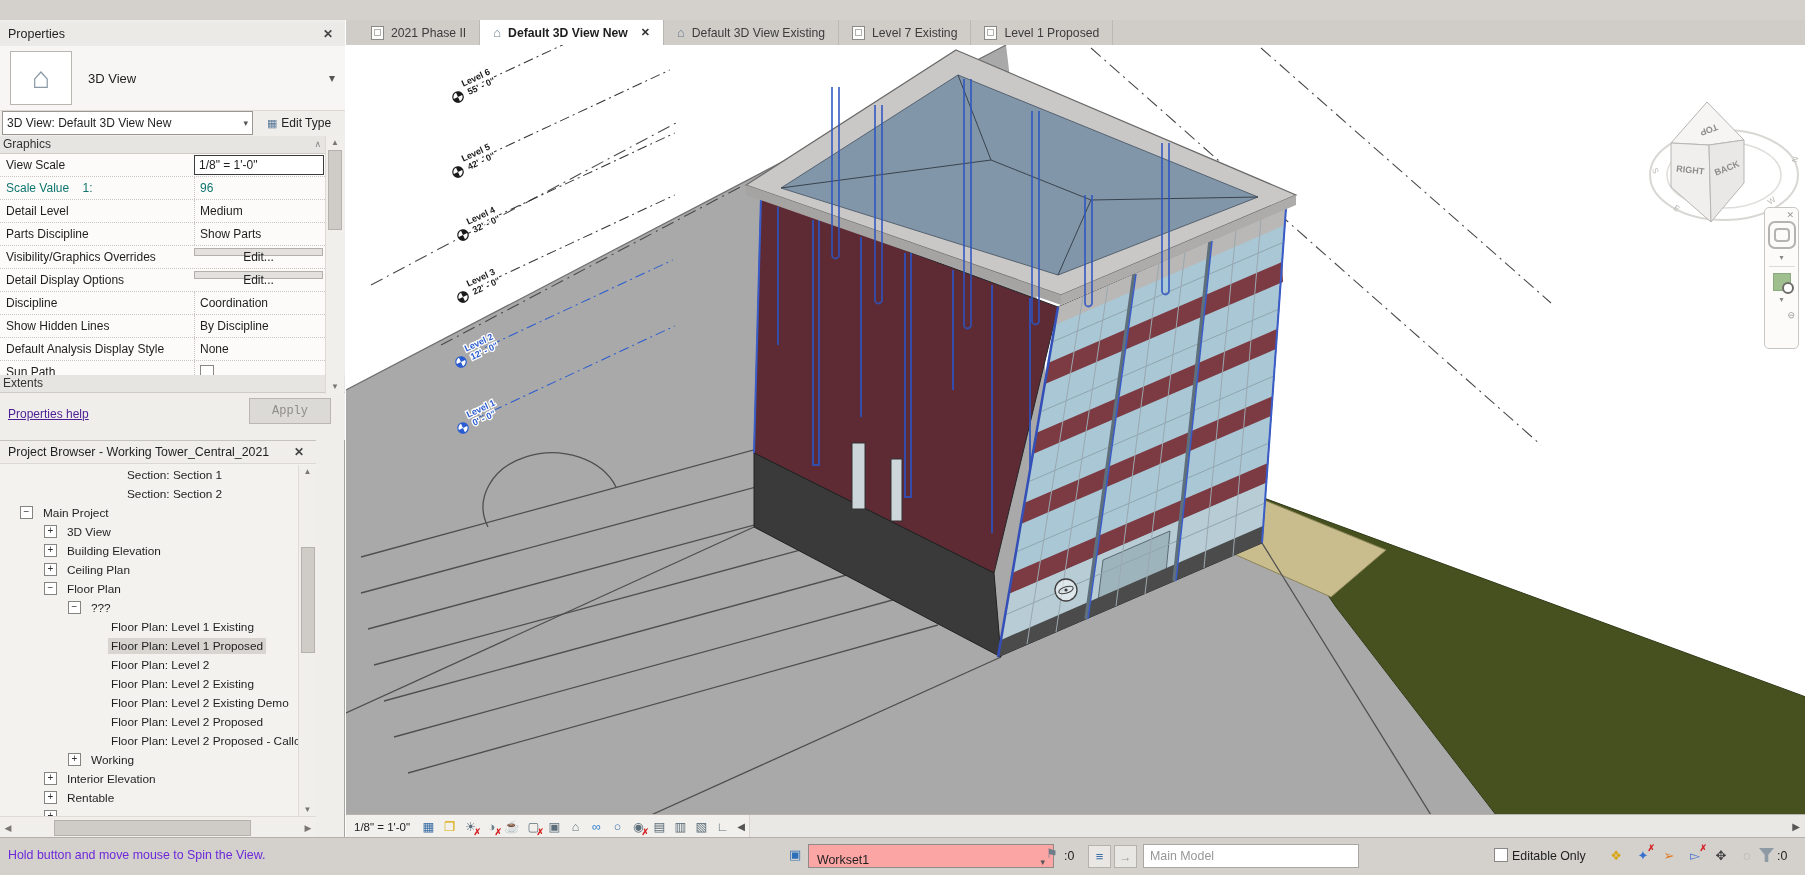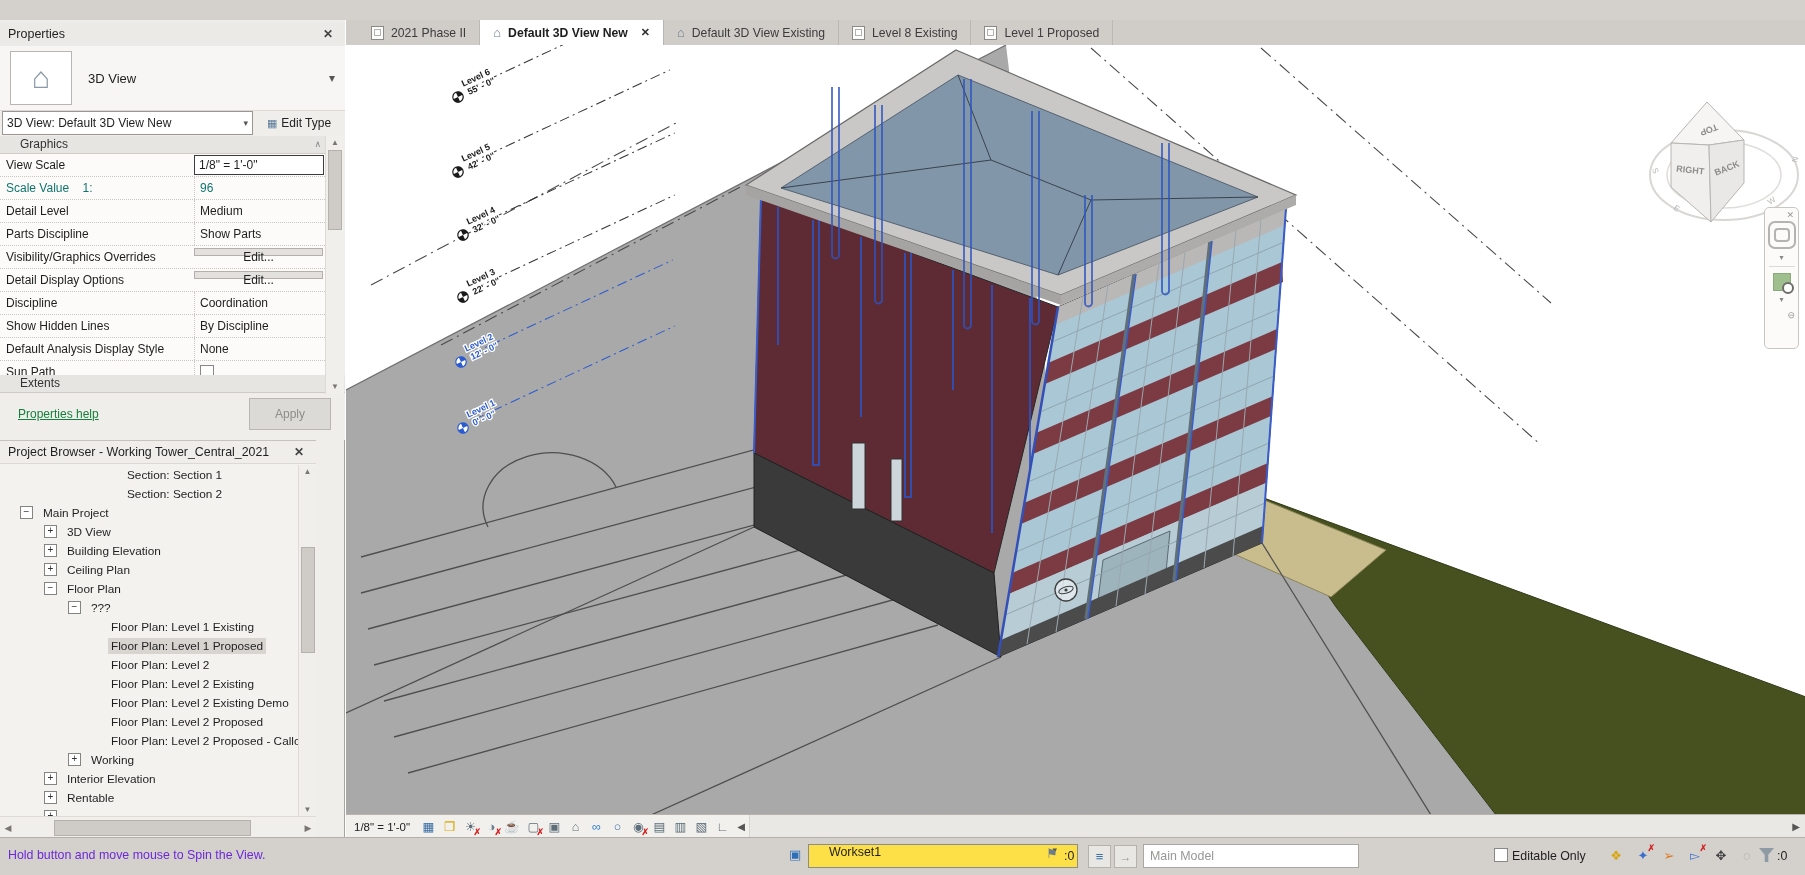--- a/index.html
+++ b/index.html
@@ -24,37 +24,37 @@
   .tscaret{margin-right:10px;color:#555}
   .comborow{position:absolute;left:0;top:90px;right:0;height:26px;display:flex;align-items:center}
   .tselector{flex:1;height:22px;margin-left:2px;background:#fff;border:1px solid #9a9793;
              display:flex;align-items:center;padding:0 4px;font-size:12px}
   .tselector .sp{flex:1}
   .edittype{width:92px;height:24px;display:flex;align-items:center;gap:4px;justify-content:center;
             color:#222;font-size:12px}
   .edittype .eticon{color:#5d7c9a;font-size:11px}
   .pgrid{position:absolute;left:0;top:116px;right:20px}
   .psection{height:17px;line-height:17px;background:#e7e5e2;border-bottom:1px solid #cfccc8;
-            padding-left:20px;color:#333;display:flex}
+            padding-left:3px;color:#333;display:flex}
   .psection .sp{flex:1}
   .psection .car{color:#888;font-size:9px;padding-right:4px}
   .prow{height:22px;display:flex;align-items:center;border-bottom:1px dotted #c9c6c2;background:#fcfbfa}
   .plabel{width:188px;padding-left:6px;white-space:pre;overflow:hidden;color:#1e1e1e}
   .pval{flex:1;align-self:stretch;display:flex;align-items:center;border-left:1px dotted #c9c6c2;
         padding-left:5px;color:#1e1e1e}
   .prow.dim .plabel,.prow.dim .pval{color:#0f766e}
   .vinput{border:1.5px solid #3c3c3c;background:#fff;margin:1px 1px 1px 0;padding-left:4px}
   .vbtn{flex:1;align-self:stretch;margin:2px 2px 12px 0;background:#e3e1dd;border:1px solid #b3b0ac;
         font-family:inherit;font-size:12px;color:#222}
   .cbox{width:12px;height:12px;border:1px solid #8a8784;background:#fff;display:inline-block}
   .extents{position:absolute;left:0;top:355px;right:0}
   .pfoot{position:absolute;left:0;top:374px;right:0;height:40px;display:flex;align-items:center}
-  .phelp{margin-left:18px;color:#15803d;text-decoration:underline}
-  .applybtn{position:absolute;right:14px;top:4px;width:82px;height:32px;background:#dcdad6;
-            border:1px solid #bab7b3;color:#8f8d8a;font-family:Liberation Sans, sans-serif;font-size:12px}
+  .phelp{margin-left:8px;color:#4c1d95;text-decoration:underline}
+  .applybtn{position:absolute;right:14px;top:4px;width:82px;height:26px;background:#dcdad6;
+            border:1px solid #bab7b3;color:#8f8d8a;font-family:Liberation Mono, monospace;font-size:12px}
   .pscroll{position:absolute;right:1px;top:116px;width:18px;height:258px;background:#f1efec;
            border-left:1px solid #dedbd7;display:flex;flex-direction:column;align-items:center}
   .scar{height:14px;color:#7a7773;font-size:8px;line-height:14px}
   .sthumb{width:12px;background:#cfccc8;border:1px solid #b5b2ae}
   
   #browser{position:absolute;left:0;top:420px;width:316px;height:398px;background:#f4f2ef;
            border-top:1px solid #c6c3bf}
   .btitle{position:absolute;left:0;top:0;right:0;height:22px;display:flex;align-items:center;
           padding:0 8px;font-size:12.4px;background:#f0eeeb;border-bottom:1px solid #dcd9d5}
   .btitle .sp{flex:1}
@@ -113,22 +113,22 @@
   .vic:nth-of-type(11){color:#3a6ea5}
   .vcollapse{width:16px;text-align:center;color:#555;font-size:10px}
   .vtrack{flex:1;align-self:stretch;background:#eae8e5;border-left:1px solid #d8d5d1}
   .vright{width:18px;text-align:center;color:#555;font-size:10px;align-self:stretch;
           display:flex;align-items:center;justify-content:center;background:#eae8e5}
   
   #statusbar{position:absolute;left:0;bottom:0;width:100%;height:37px;background:#d4d1cd;
              border-top:1px solid #b3b0ac;font-size:12.4px}
   .sbmsg{position:absolute;left:8px;top:10px;color:#6d28d9}
   .wsicon{position:absolute;left:789px;top:9px;color:#2e6fba;font-size:13px}
-  .wscombo{position:absolute;left:808px;top:6px;width:228px;height:22px;background:#fde047;
-           border:1px solid #8f8c88;display:flex;align-items:flex-start;padding:0 20px}
+  .wscombo{position:absolute;left:808px;top:6px;width:228px;height:22px;background:#fca5a5;
+           border:1px solid #8f8c88;display:flex;align-items:flex-end;padding:0 8px}
   .wscombo .sp{flex:1}
   .combocar{color:#555;font-size:9px}
   .flagic{position:absolute;left:1046px;top:8px;color:#6e7e88;font-size:13px}
   .flagcount{position:absolute;left:1064px;top:11px;color:#222}
   .sbtn{position:absolute;top:7px;width:23px;height:23px;background:#e9e7e4;border:1px solid #b5b2ae;
         display:flex;align-items:center;justify-content:center;box-sizing:border-box}
   .sbtn.b1{left:1088px;color:#3d6fa8;font-size:13px}
   .sbtn.b2{left:1114px;color:#9b9996;font-size:12px}
   .mmcombo{position:absolute;left:1143px;top:6px;width:202px;height:22px;background:#fff;
            border:1px solid #aaa7a3;display:flex;align-items:center;padding:0 6px;color:#9a9896}
@@ -344,21 +344,21 @@
       <span class="hicon">⌂</span>
       <span>Default 3D View New</span>
       <span class="tclose">✕</span>
     </div>
     <div class="tab">
       <span class="hicon">⌂</span>
       <span>Default 3D View Existing</span>
     </div>
     <div class="tab">
       <span class="planicon"></span>
-      <span>Level 8 Existing</span>
+      <span>Level 7 Existing</span>
     </div>
     <div class="tab">
       <span class="planicon"></span>
       <span>Level 1 Proposed</span>
     </div>
   </div>
 
   <div class="canvas">
     <svg width="1460" height="770" viewBox="0 0 1460 770">
 

